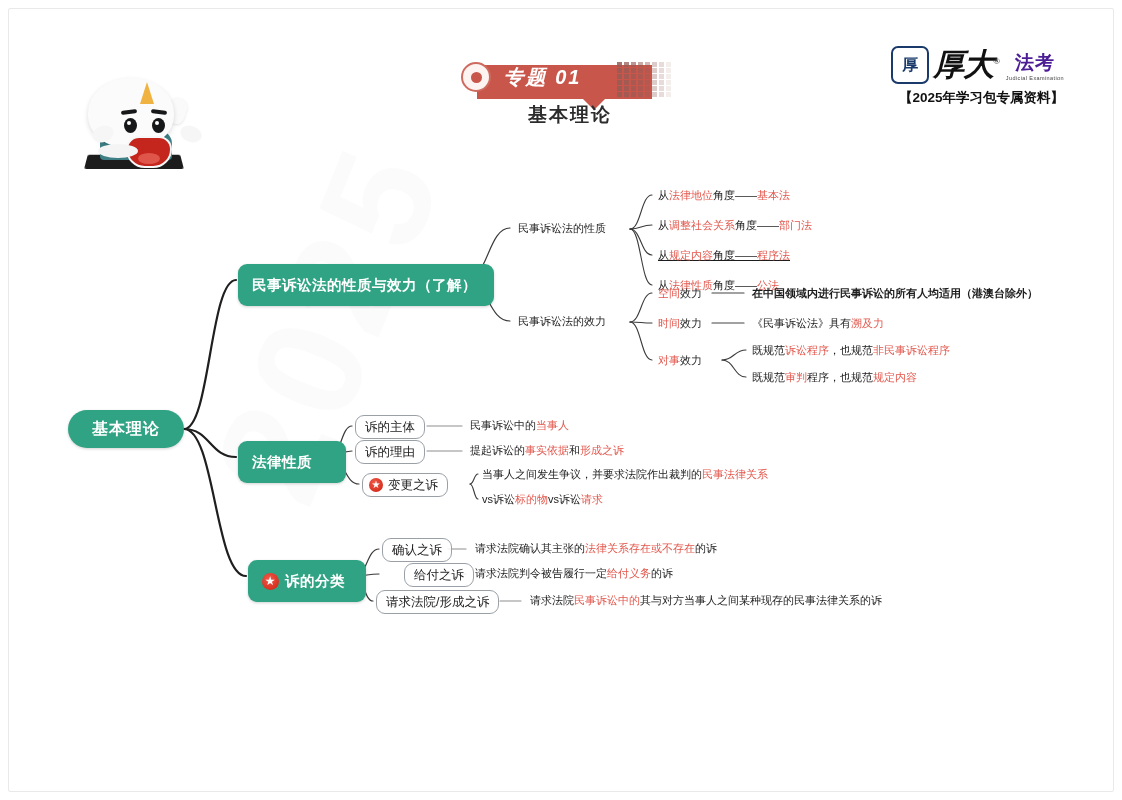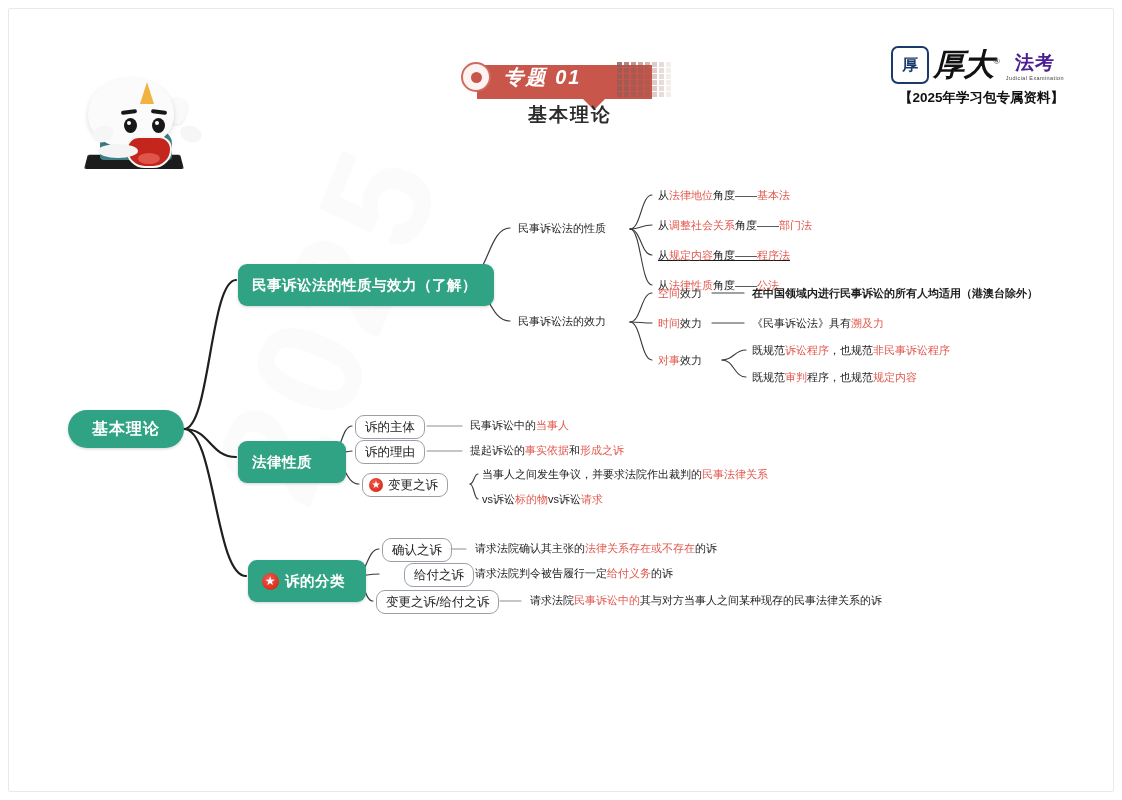--- a/index.html
+++ b/index.html
@@ -321,18 +321,18 @@
       </div>
       <div class="box" style="left: 382px; top: 538px;">
         <span>确认之诉</span>
       </div>
       <div class="txt" style="left: 475px; top: 543px;"><span class="">请求法院确认其主张的</span><span class="red">法律关系存在或不存在</span><span class="">的诉</span></div>
       <div class="box" style="left: 404px; top: 563px;">
         <span>给付之诉</span>
       </div>
       <div class="txt" style="left: 475px; top: 568px;"><span class="">请求法院判令被告履行一定</span><span class="red">给付义务</span><span class="">的诉</span></div>
       <div class="box" style="left: 376px; top: 590px;">
-        <span>变更之诉/给付之诉</span>
+        <span>请求法院/形成之诉</span>
       </div>
       <div class="txt" style="left: 530px; top: 595px;"><span class="">请求法院</span><span class="red">民事诉讼中的</span><span class="">其与对方当事人之间某种现存的民事法律关系的诉</span></div>
     </div>
 
 </div>
 
 </body></html>

